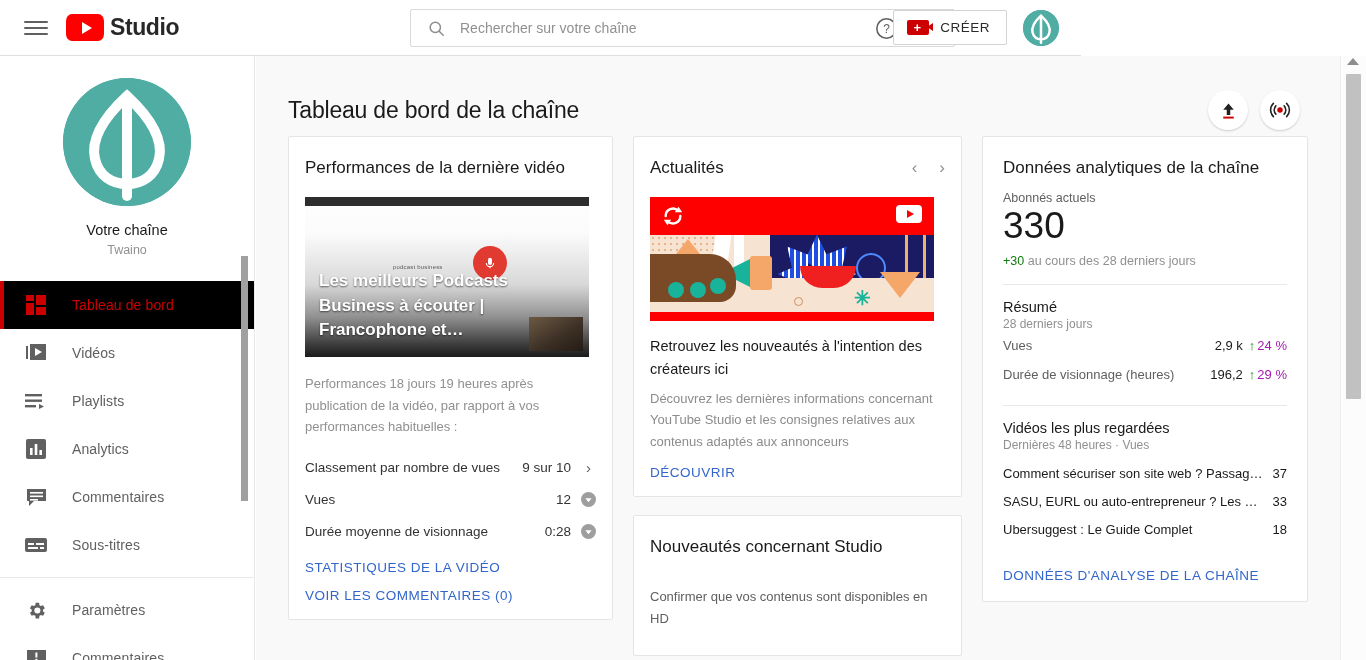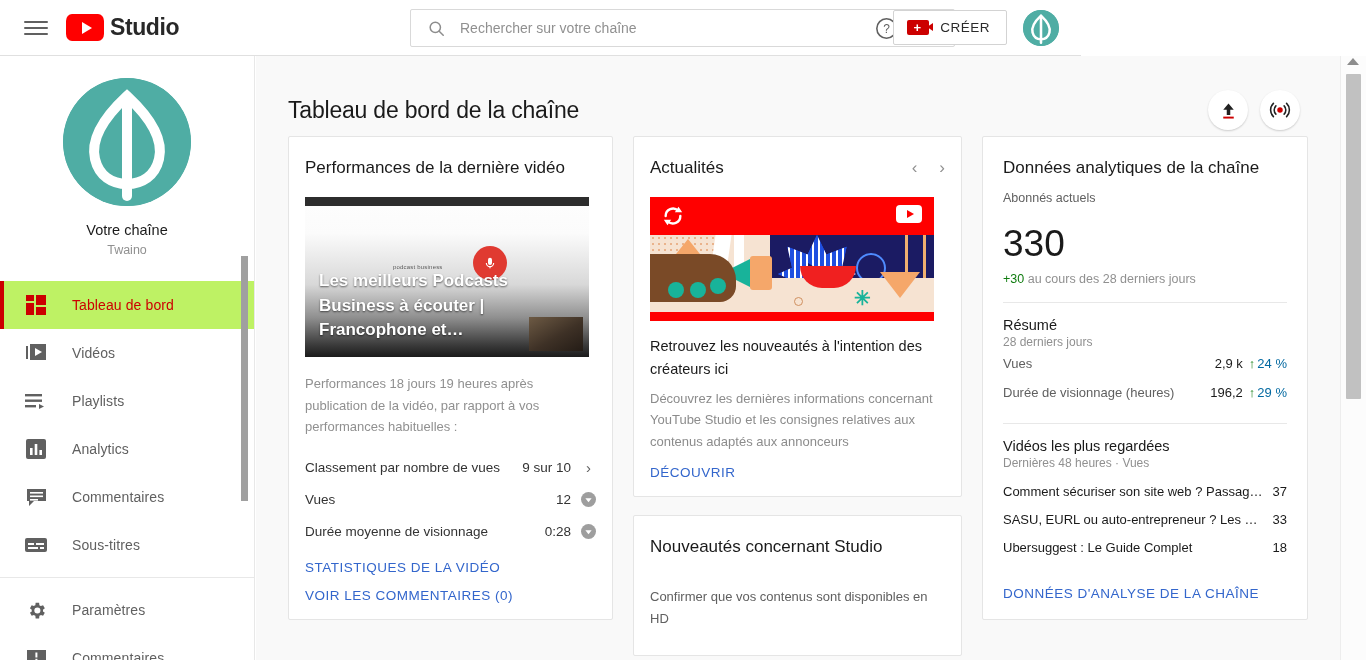--- a/index.html
+++ b/index.html
@@ -85,21 +85,21 @@
     margin: 0 auto 14px auto; overflow: hidden; cursor: pointer;
   }
   .ch-name { font-size: 14.5px; color: #1a1a1a; font-weight: 500; line-height: 1.4; }
   .ch-sub { font-size: 12.5px; color: #909090; margin-top: 3px; }
 
   .nav { margin-top: 12px; }
   .nav-item {
     display: flex; align-items: center; height: 48px; padding-left: 24px;
     cursor: pointer; position: relative; color: #606060;
   }
-  .nav-item.active { background: #bef264; color: #cc0000; }
+  .nav-item.active { background: #000000; color: #cc0000; }
   .nav-item.active:before {
     content: ""; position: absolute; left: 0; top: 0; bottom: 0; width: 4px; background: #cc0000;
   }
   .nav-icon { width: 24px; height: 24px; margin-right: 24px; display: flex; align-items: center; justify-content: center; flex: none; }
   .nav-label { font-size: 14px; letter-spacing: 0.1px; }
   .nav-sep { height: 1px; background: #e8e8e8; margin: 8px 0; }
 
   .sb-scroll {
     position: absolute; right: 6px; top: 200px; width: 7px; height: 245px;
     background: #a0a0a0; border-radius: 0;
@@ -228,31 +228,31 @@
     background: #fff; border-radius: 4px; display: flex; align-items: center; justify-content: center;
   }
   .ni-ytbadge .tri { width: 0; height: 0; border-left: 7px solid #ff0000;
     border-top: 4.5px solid transparent; border-bottom: 4.5px solid transparent; margin-left: 2px; }
 
   .news-title { font-size: 14.5px; color: #1a1a1a; font-weight: 500; line-height: 1.55; }
   .news-body { font-size: 13px; color: #8c8c8c; line-height: 1.65; margin-top: 8px; }
 
   
   .an-sub { font-size: 12.5px; color: #606060; margin-top: 12px; }
-  .an-big { font-size: 37px; color: #1a1a1a; font-weight: 400; line-height: 1.15; margin-top: 18px; }
+  .an-big { font-size: 37px; color: #1a1a1a; font-weight: 400; line-height: 1.15; margin-top: 0; }
   .an-delta { font-size: 12.5px; color: #909090; margin-top: 6px; }
   .an-delta b { color: #107c10; font-weight: 400; }
   .hr { height: 1px; background: #e8e8e8; margin: 16px 0 14px 0; }
   .an-h { font-size: 14.5px; color: #1a1a1a; font-weight: 500; }
   .an-h2 { font-size: 12px; color: #909090; margin-top: 2px; }
   .an-row { display: flex; align-items: center; height: 29px; font-size: 13px; color: #606060; }
   .an-row .rl { flex: 1; }
   .an-row .rv { color: #1a1a1a; }
   .an-up { color: #107c10; font-weight: 700; margin: 0 2px 0 6px; }
-  .an-pct { color: #0369a1; }
+  .an-pct { color: #a21caf; }
   .vid-row { display: flex; align-items: center; height: 28px; font-size: 13px; color: #1a1a1a; cursor: pointer; }
   .vid-name { flex: 1; overflow: hidden; white-space: nowrap; text-overflow: ellipsis; padding-right: 10px; }
   .vid-views { color: #1a1a1a; }
 
   
   .pagescroll {
     position: absolute; right: 0; top: 56px; width: 26px; height: 604px;
     background: #fcfcfc; border-left: 1px solid #ededed;
   }
   .ps-up {

